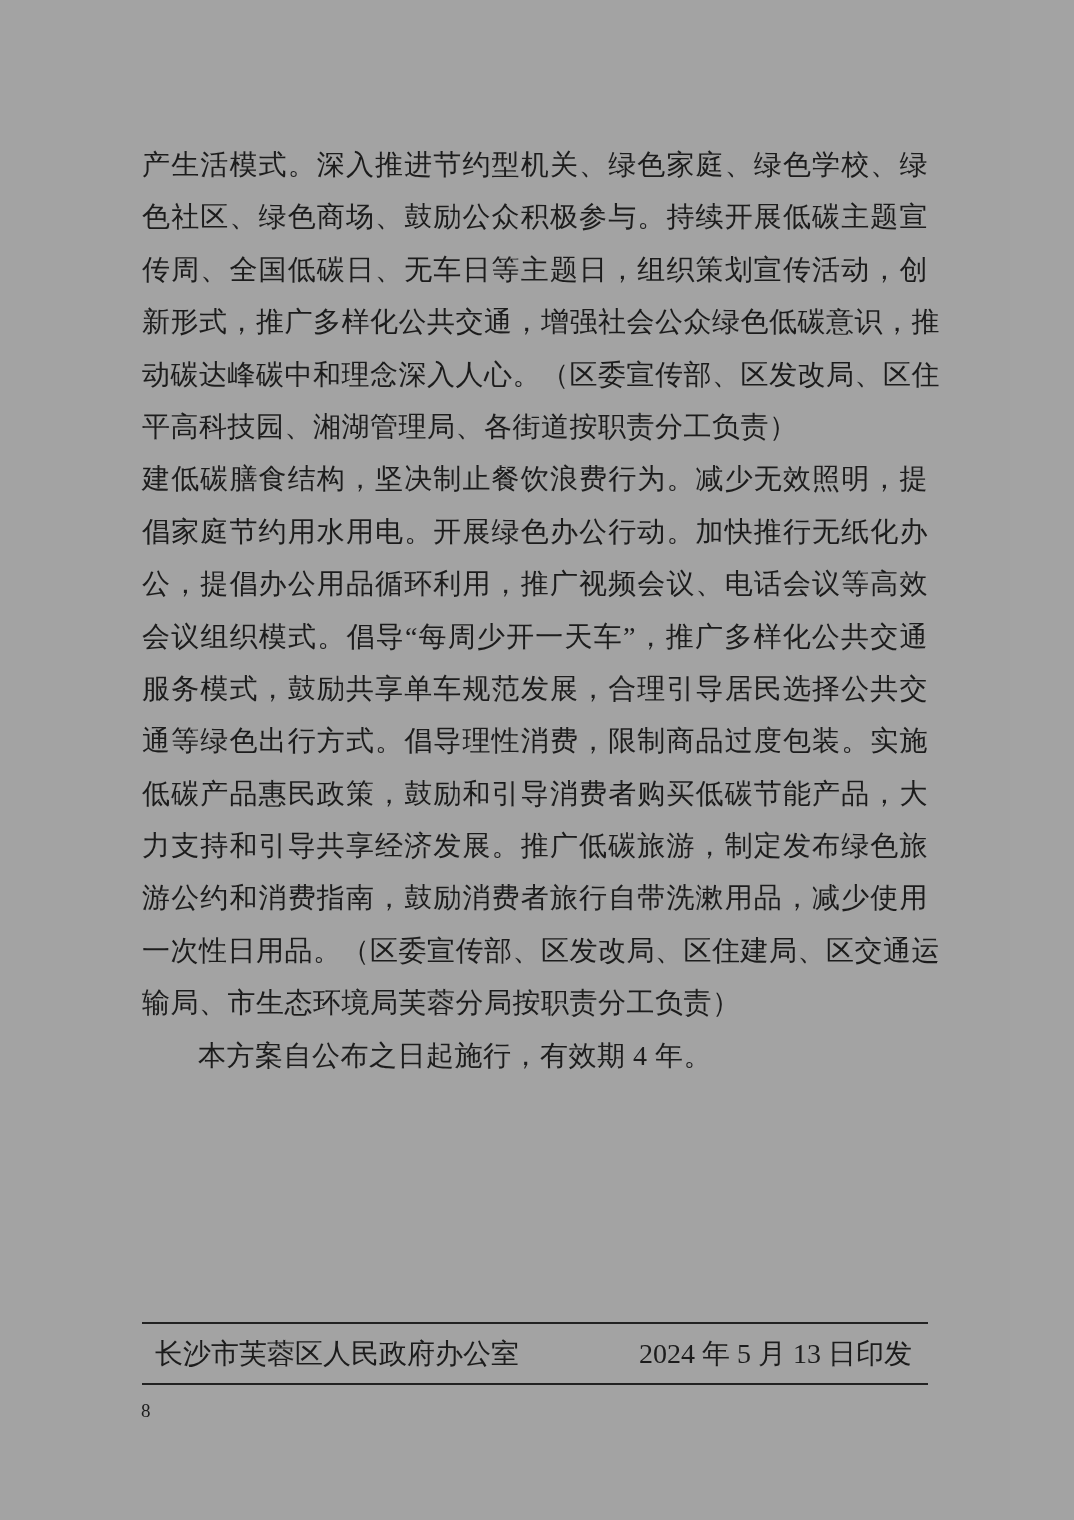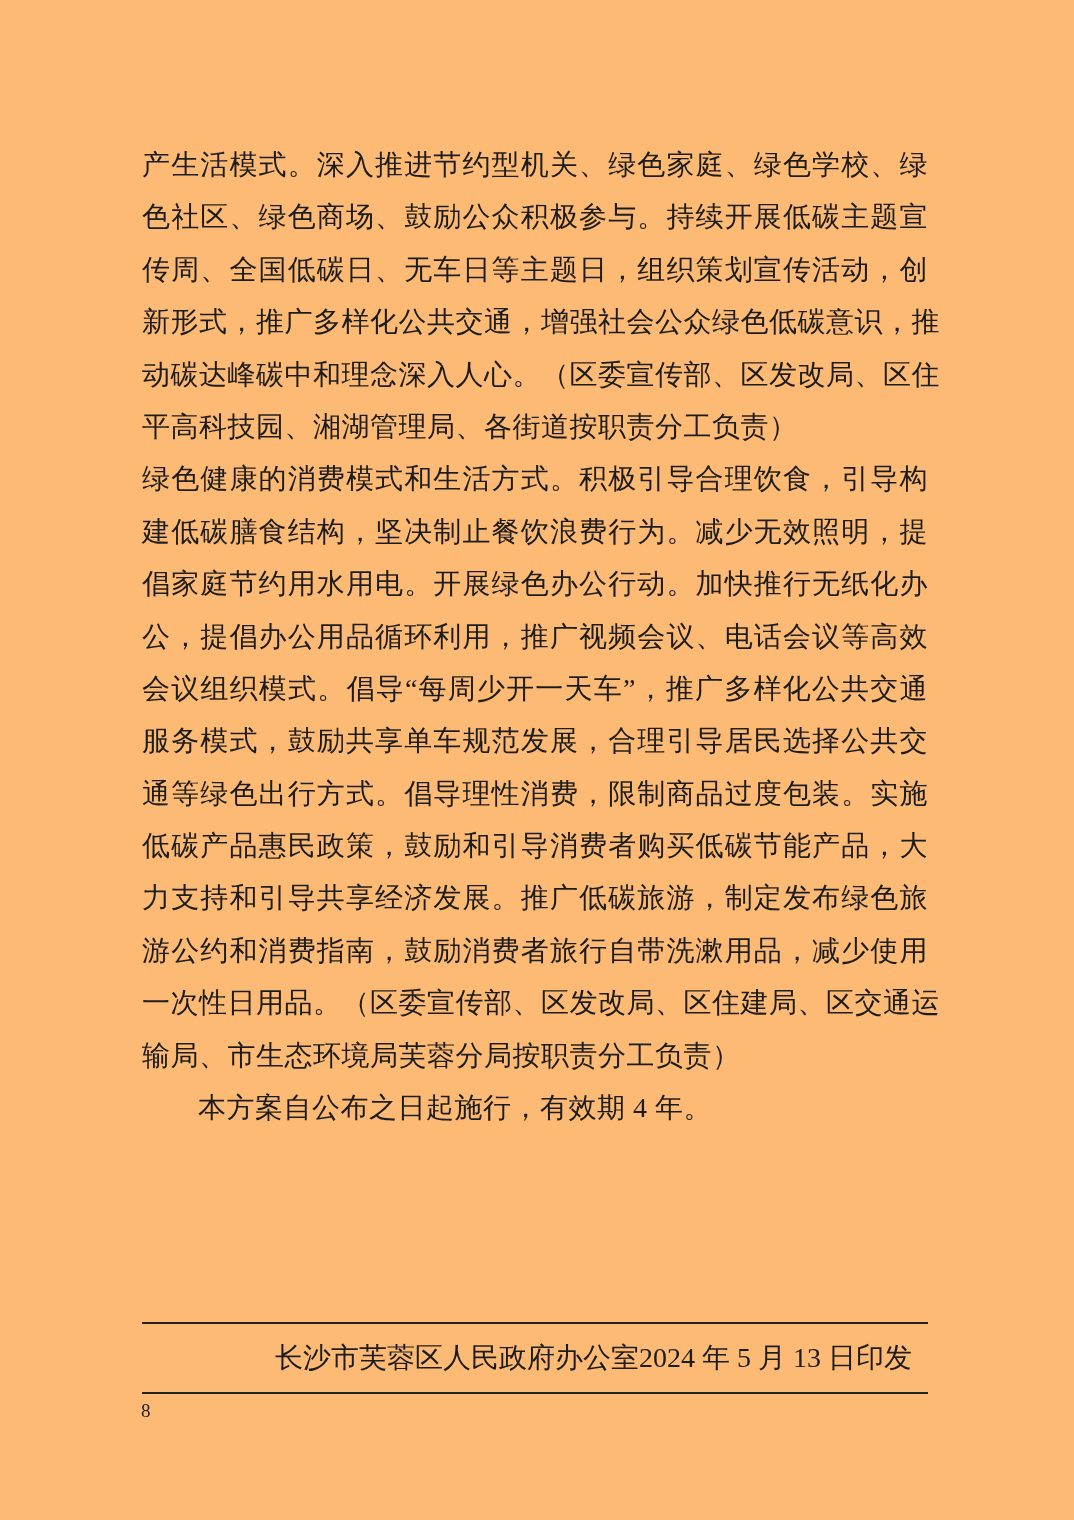--- a/index.html
+++ b/index.html
@@ -4,21 +4,21 @@
 <style>
   html, body {
     margin: 0;
     padding: 0;
     background: #ffffff;
   }
   .page {
     position: relative;
     width: 1074px;
     height: 1520px;
-    background: #fdba74;
+    background: #a3a3a3;
     color: #1c1c1c;
     font-family: "Liberation Serif", "DejaVu Serif", serif;
     overflow: hidden;
   }
   .text-column {
     position: absolute;
     left: 142px;
     top: 139px;
     width: 786px;
   }
@@ -48,24 +48,24 @@
     position: absolute;
     left: 142px;
     top: 1322px;
     width: 786px;
   }
   .rule {
     height: 2px;
     background: #222222;
   }
   .footer-row {
-    height: 68px;
+    height: 59px;
     display: flex;
     align-items: center;
-    justify-content: flex-end;
+    justify-content: space-between;
     padding: 0 16px 0 13px;
     font-size: 28px;
     color: #1c1c1c;
   }
   .page-number {
     position: absolute;
     left: 141px;
     top: 1400px;
     font-size: 19px;
     color: #1c1c1c;
@@ -78,21 +78,20 @@
 
   <main class="text-column">
     <div class="line">产生活模式。深入推进节约型机关、绿色家庭、绿色学校、绿</div>
     <div class="line">色社区、绿色商场、鼓励公众积极参与。持续开展低碳主题宣</div>
     <div class="line">传周、全国低碳日、无车日等主题日，组织策划宣传活动，创</div>
     <div class="line">新形式，推广多样化公共交通，增强社会公众绿色低碳意识，推</div>
     <div class="line">动碳达峰碳中和理念深入人心。（区委宣传部、区发改局、区住</div>
     <div class="line short">平高科技园、湘湖管理局、各街道按职责分工负责）</div>
 
 
-    <div class="line">绿色健康的消费模式和生活方式。积极引导合理饮食，引导构</div>
     <div class="line">建低碳膳食结构，坚决制止餐饮浪费行为。减少无效照明，提</div>
     <div class="line">倡家庭节约用水用电。开展绿色办公行动。加快推行无纸化办</div>
     <div class="line">公，提倡办公用品循环利用，推广视频会议、电话会议等高效</div>
     <div class="line">会议组织模式。倡导“每周少开一天车”，推广多样化公共交通</div>
     <div class="line">服务模式，鼓励共享单车规范发展，合理引导居民选择公共交</div>
     <div class="line">通等绿色出行方式。倡导理性消费，限制商品过度包装。实施</div>
     <div class="line">低碳产品惠民政策，鼓励和引导消费者购买低碳节能产品，大</div>
     <div class="line">力支持和引导共享经济发展。推广低碳旅游，制定发布绿色旅</div>
     <div class="line">游公约和消费指南，鼓励消费者旅行自带洗漱用品，减少使用</div>
     <div class="line">一次性日用品。（区委宣传部、区发改局、区住建局、区交通运</div>

